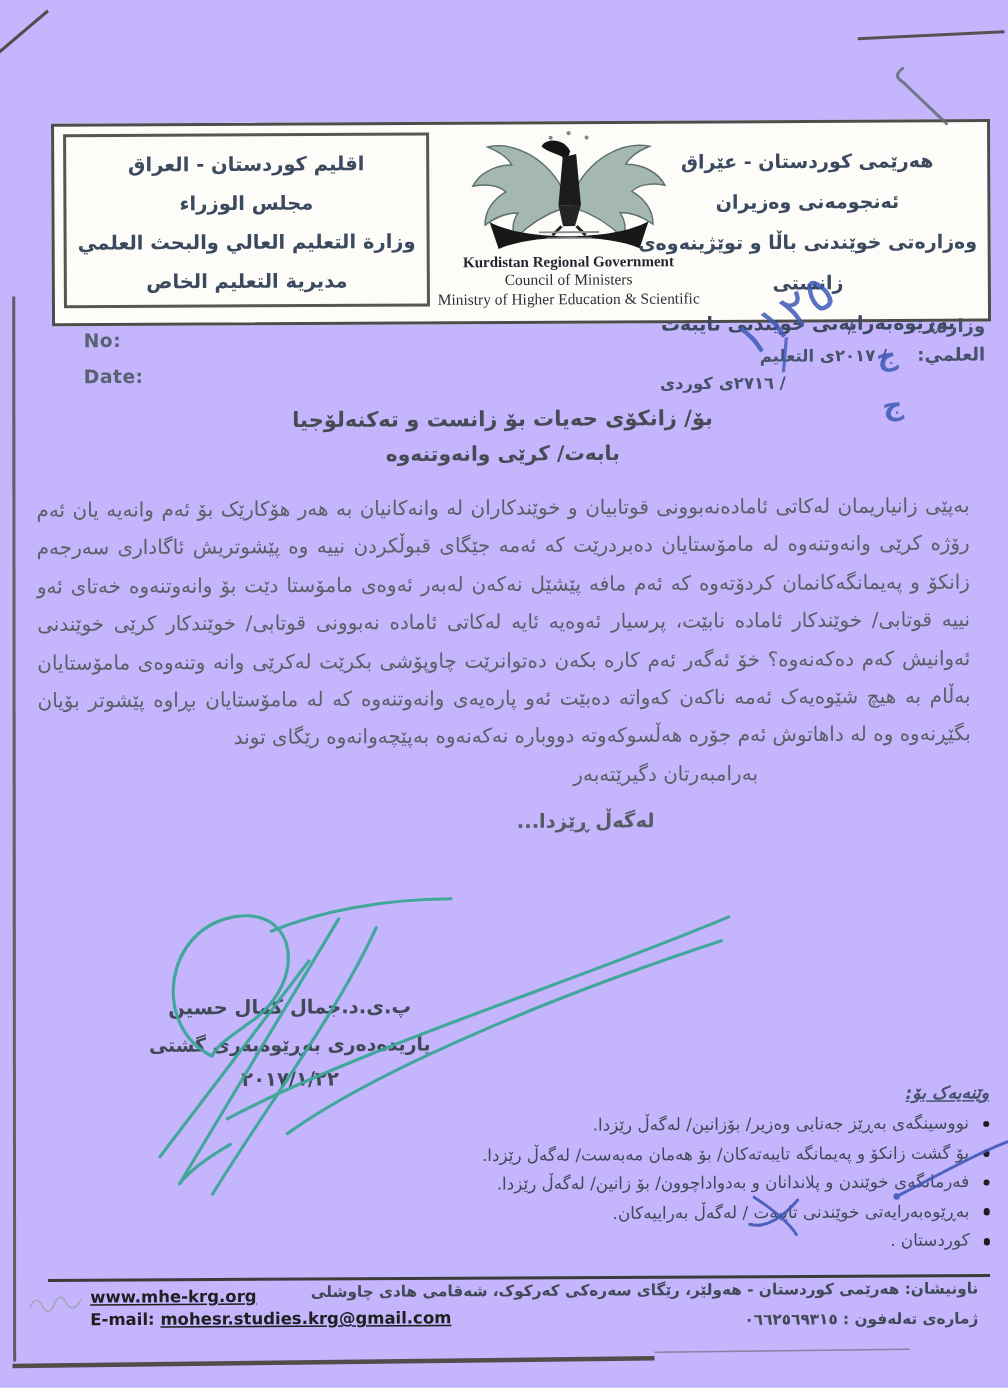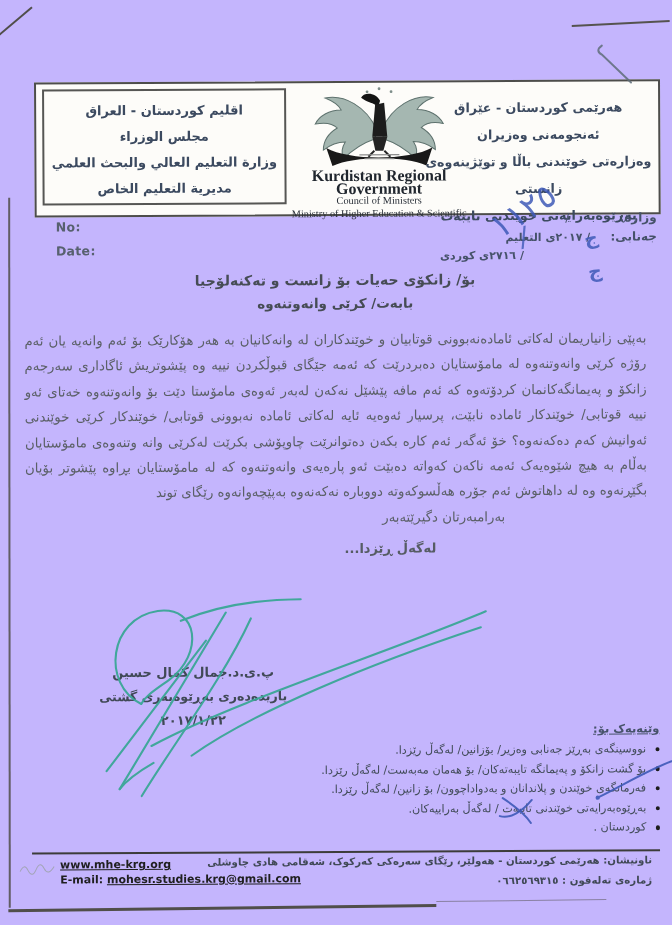--- a/index.html
+++ b/index.html
@@ -6,21 +6,21 @@
   body{width:672px;height:925px;background:#e9e7e2;font-family:"DejaVu Sans",sans-serif;}
   .page{position:relative;width:672px;height:925px;background:#c4b5fd;overflow:hidden;}
   .tilt{position:absolute;inset:0;transform:rotate(-0.3deg);transform-origin:50% 50%;}
 
   
   .header-box{position:absolute;left:36px;top:81px;width:622px;height:131px;border:2px solid #4d4d4b;background:#fdfcf9;}
   .arabic-box{position:absolute;left:6px;top:5px;width:244px;height:116px;border:2px solid #565654;text-align:center;direction:rtl;padding-top:7px;box-sizing:border-box;}
   .arabic-box div{font-size:13px;font-weight:700;color:#3c4a60;line-height:26px;}
   .logo-wrap{position:absolute;left:255px;top:2px;width:175px;text-align:center;}
   .logo-wrap svg{display:block;margin:0 auto;}
-  .logo-l1{font-family:"Liberation Serif",serif;font-size:16px;font-weight:700;color:#20262e;line-height:13px;}
+  .logo-l1{font-family:"Liberation Serif",serif;font-size:10px;font-weight:700;color:#20262e;line-height:13px;}
   .logo-l2,.logo-l3{font-family:"Liberation Serif",serif;font-size:10.3px;color:#2a3039;line-height:12.5px;}
   .kurdish-head{position:absolute;right:6px;top:12px;width:228px;text-align:center;direction:rtl;}
   .kurdish-head div{font-size:12.7px;font-weight:700;color:#3c4a60;line-height:27px;}
 
   
   .no-date{position:absolute;left:57px;top:218px;color:#57616f;font-size:12.5px;letter-spacing:.3px;}
   .no-date div{margin-bottom:9px;font-weight:bold;}
   .ref-block{position:absolute;right:14px;top:212px;width:235px;direction:rtl;text-align:right;color:#46526a;}
   .ref-row1{font-size:12px;font-weight:700;}
   .ref-row1 .slash{margin-right:46px;font-weight:400;}
@@ -41,21 +41,21 @@
 
   
   .sig-text{position:absolute;left:92px;top:660px;width:200px;text-align:center;direction:rtl;}
   .sig-name{font-size:13px;font-weight:700;color:#404956;line-height:24px;}
   .sig-title{font-size:12.6px;font-weight:700;color:#404956;line-height:24px;}
   .sig-date{font-size:13px;font-weight:700;color:#404956;line-height:23px;}
   .sig-ink{position:absolute;left:62px;top:583px;pointer-events:none;}
 
   
   .cc{position:absolute;right:14px;top:719px;width:312px;direction:rtl;text-align:right;}
-  .cc-head{display:inline-block;font-size:11.5px;font-weight:700;color:#47536b;text-decoration:underline;margin-bottom:4px;}
+  .cc-head{display:inline-block;font-size:11.5px;font-weight:700;color:#47536b;text-decoration:underline;margin-bottom:4px;font-style:italic;}
   .cc ul{list-style:none;margin:0;padding:0;}
   .cc li{font-size:11.2px;font-weight:500;color:#414b58;line-height:19.6px;white-space:nowrap;}
   .dot{display:inline-block;width:4.5px;height:4.5px;border-radius:50%;background:#1d1d1d;margin-left:9px;vertical-align:middle;}
 
   
   .foot-sep{position:absolute;left:30px;top:851px;width:628px;height:2px;background:#3c3c3a;}
   .foot-left{position:absolute;left:58px;top:856px;}
   .foot-web{font-size:11px;font-weight:700;color:#1f1f1f;text-decoration:underline;line-height:15px;}
   .foot-mail{font-size:11px;font-weight:700;color:#1f1f1f;line-height:15px;}
   .foot-mail .addr{text-decoration:underline;}
@@ -125,21 +125,21 @@
     <div>No:</div>
     <div>Date:</div>
   </div>
 
   <div class="ref-block">
     <div class="ref-row1">
       <span>وزارة:</span>
       <span class="slash">/</span>
     </div>
     <div class="ref-row2">
-      <span>جەنابی:</span>
+      <span>العلمي:</span>
       <span class="datepart">/ ٢٠١٧ی التعليم</span>
     </div>
     <div class="ref-row3">/ ٢٧١٦ی کوردی</div>
   </div>
 
   <div class="hand-number">١١٢٥</div>
   <div class="hand-slash">/</div>
   <div class="hand-mark" style="left:585px;top:228px;transform:rotate(-12deg);">ج</div>
   <div class="hand-mark" style="left:589px;top:261px;transform:rotate(-8deg);">ج</div>
 

